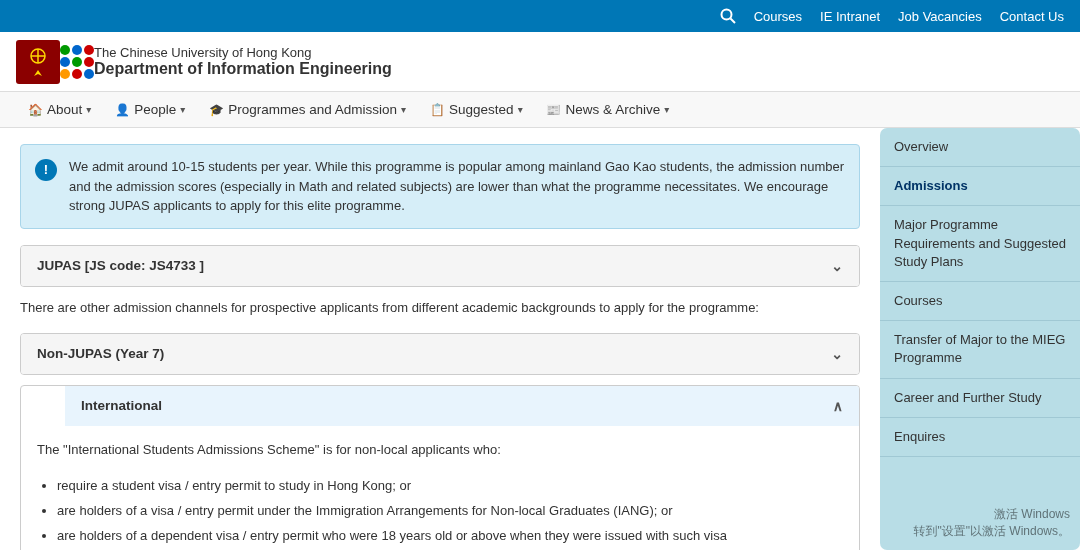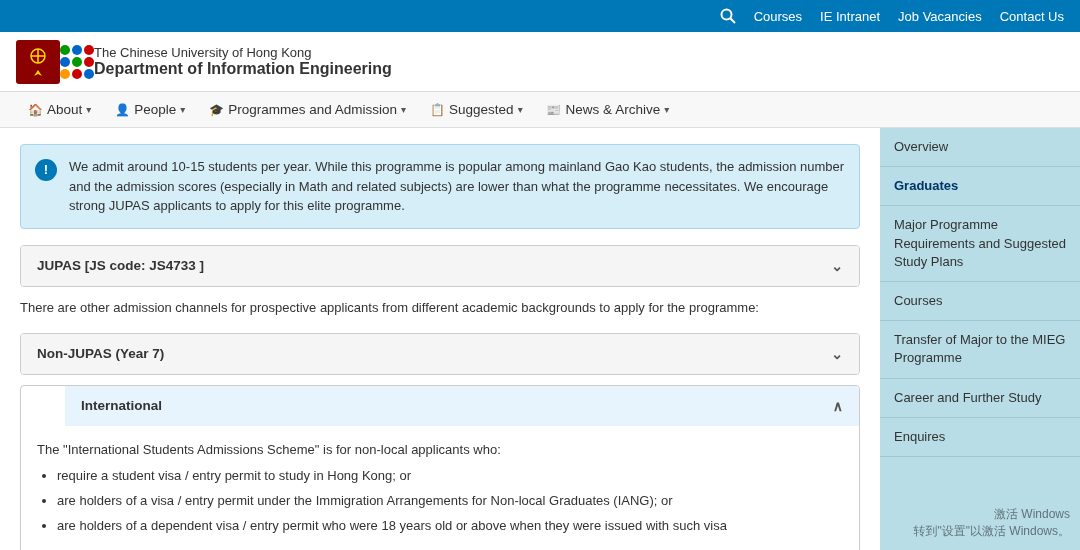--- a/index.html
+++ b/index.html
@@ -158,40 +158,41 @@
     }
     .accordion-arrow { font-size: 14px; color: #555; }
     .accordion-content {
       padding: 14px 16px;
       font-size: 13px;
       line-height: 1.6;
       background: #fff;
     }
     .accordion-content ul {
       padding-left: 20px;
-      margin-top: 6px;
+      margin-top: 16px;
     }
     .accordion-content ul li {
       margin-bottom: 4px;
     }
 
     
     .para {
       font-size: 13px;
       line-height: 1.7;
       margin-bottom: 14px;
       text-align: justify;
     }
 
     
     .sidebar {
       width: 200px;
       background: #b8dde6;
       padding: 0;
       flex-shrink: 0;
+      border-radius: 7px;
     }
     .sidebar-item {
       padding: 10px 14px;
       font-size: 13px;
       color: #333;
       cursor: pointer;
       border-bottom: 1px solid #a0c8d4;
       line-height: 1.4;
     }
     .sidebar-item.active {
@@ -323,21 +324,21 @@
       </div>
     </div>
 
   </div>
 
   <div class="sidebar">
     <div class="sidebar-item">
       <span>Overview</span>
     </div>
     <div class="sidebar-item active">
-      <span>Graduates</span>
+      <span>Admissions</span>
     </div>
     <div class="sidebar-item">
       <span>Major Programme Requirements and Suggested Study Plans</span>
     </div>
     <div class="sidebar-item">
       <span>Courses</span>
     </div>
     <div class="sidebar-item">
       <span>Transfer of Major to the MIEG Programme</span>
     </div>

